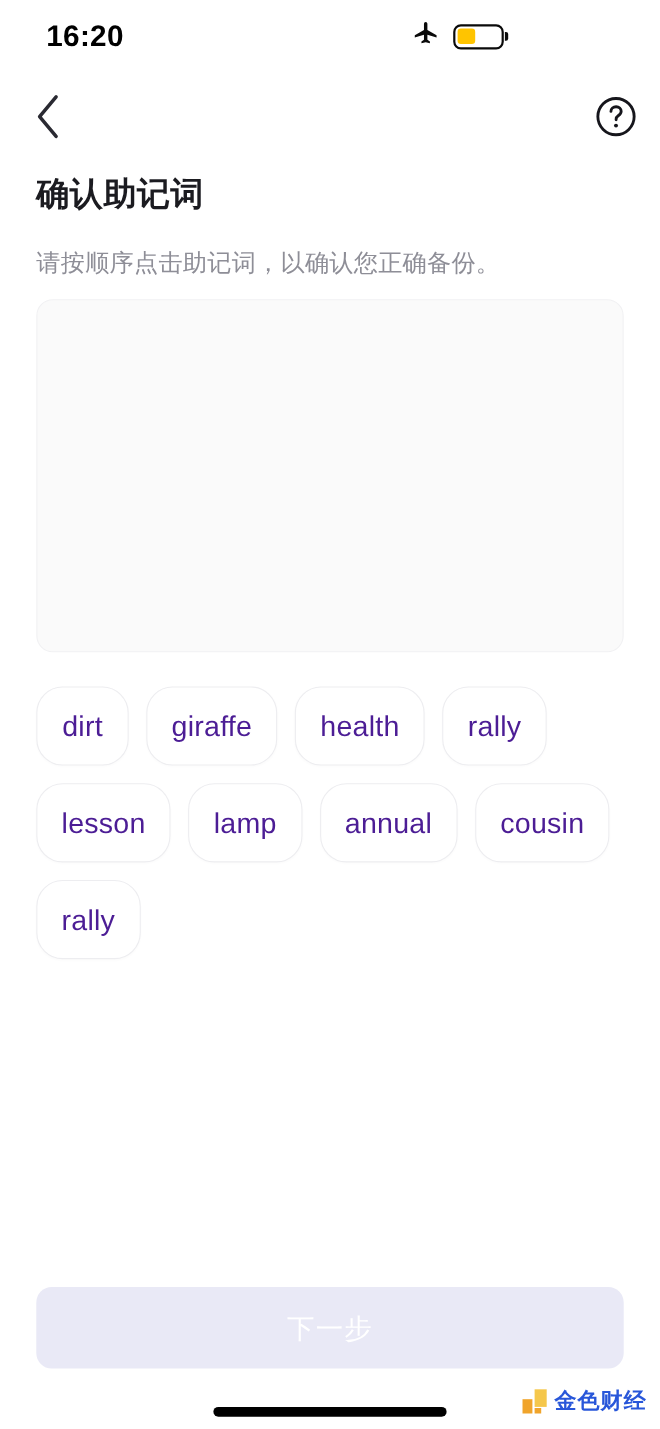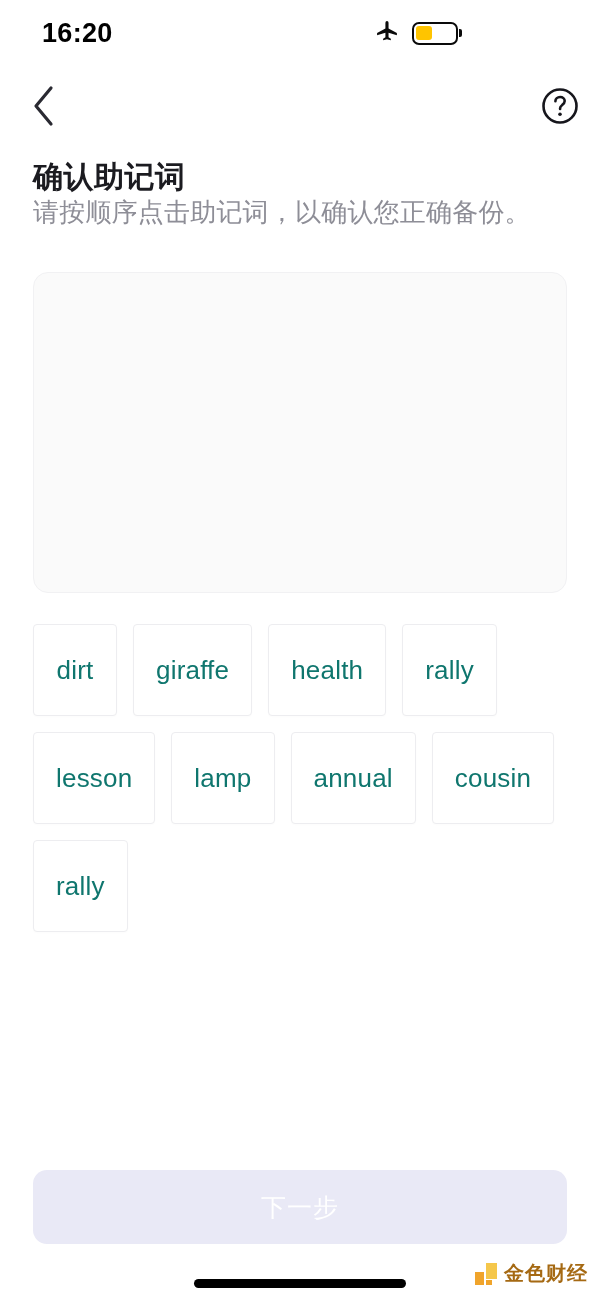--- a/index.html
+++ b/index.html
@@ -69,22 +69,22 @@
   .heading-block {
     position:absolute; top:158px; left:33px;
     width:534px;
   }
   .page-title {
     font-size:30px; font-weight:bold;
     color:#1b1b20; line-height:1.28;
     letter-spacing:0.5px;
   }
   .page-subtitle {
-    margin-top:0;
-    font-size:26px; font-weight:normal;
+    margin-top:29px;
+    font-size:22px; font-weight:normal;
     color:#8e8e97; line-height:1.3;
     letter-spacing:0.2px;
   }
 
   
   .select-panel {
     position:absolute;
     left:33px; top:272px;
     width:534px; height:321px;
     background:#fafafa;
@@ -95,29 +95,29 @@
   
   .word-bank {
     position:absolute;
     left:33px; top:624px;
     width:540px;
     display:flex; flex-wrap:wrap;
     align-content:flex-start;
     gap:16px 16px;
   }
   .word-chip {
-    height:92px;
+    height:72px;
     min-width:84px;
     padding:0 22px;
     display:flex; align-items:center; justify-content:center;
     background:#ffffff;
     border:1px solid #ededf0;
-    border-radius:4px;
+    border-radius:24px;
     font-size:26px;
-    color:#0f766e;
+    color:#4c1d95;
     letter-spacing:0.2px;
     box-shadow:0 1px 2px rgba(0,0,0,0.015);
   }
 
   
   .next-btn {
     position:absolute;
     left:33px; top:1170px;
     width:534px; height:74px;
     background:#e9e9f6;
@@ -160,21 +160,21 @@
     width:11px; height:16px;
     background:#F5C542;
   }
   .wm-sq-c {
     position:absolute; left:11px; top:17px;
     width:6px; height:5px;
     background:#F0A020;
   }
   .wm-text {
     font-size:20px; font-weight:bold;
-    color:#a16207; letter-spacing:1px;
+    color:#1d4ed8; letter-spacing:1px;
   }
 </style>
 </head>
 <body>
 
 <div class="screen">
 
   <div class="statusbar">
     <div class="status-time">16:20</div>
     <div class="status-right">

